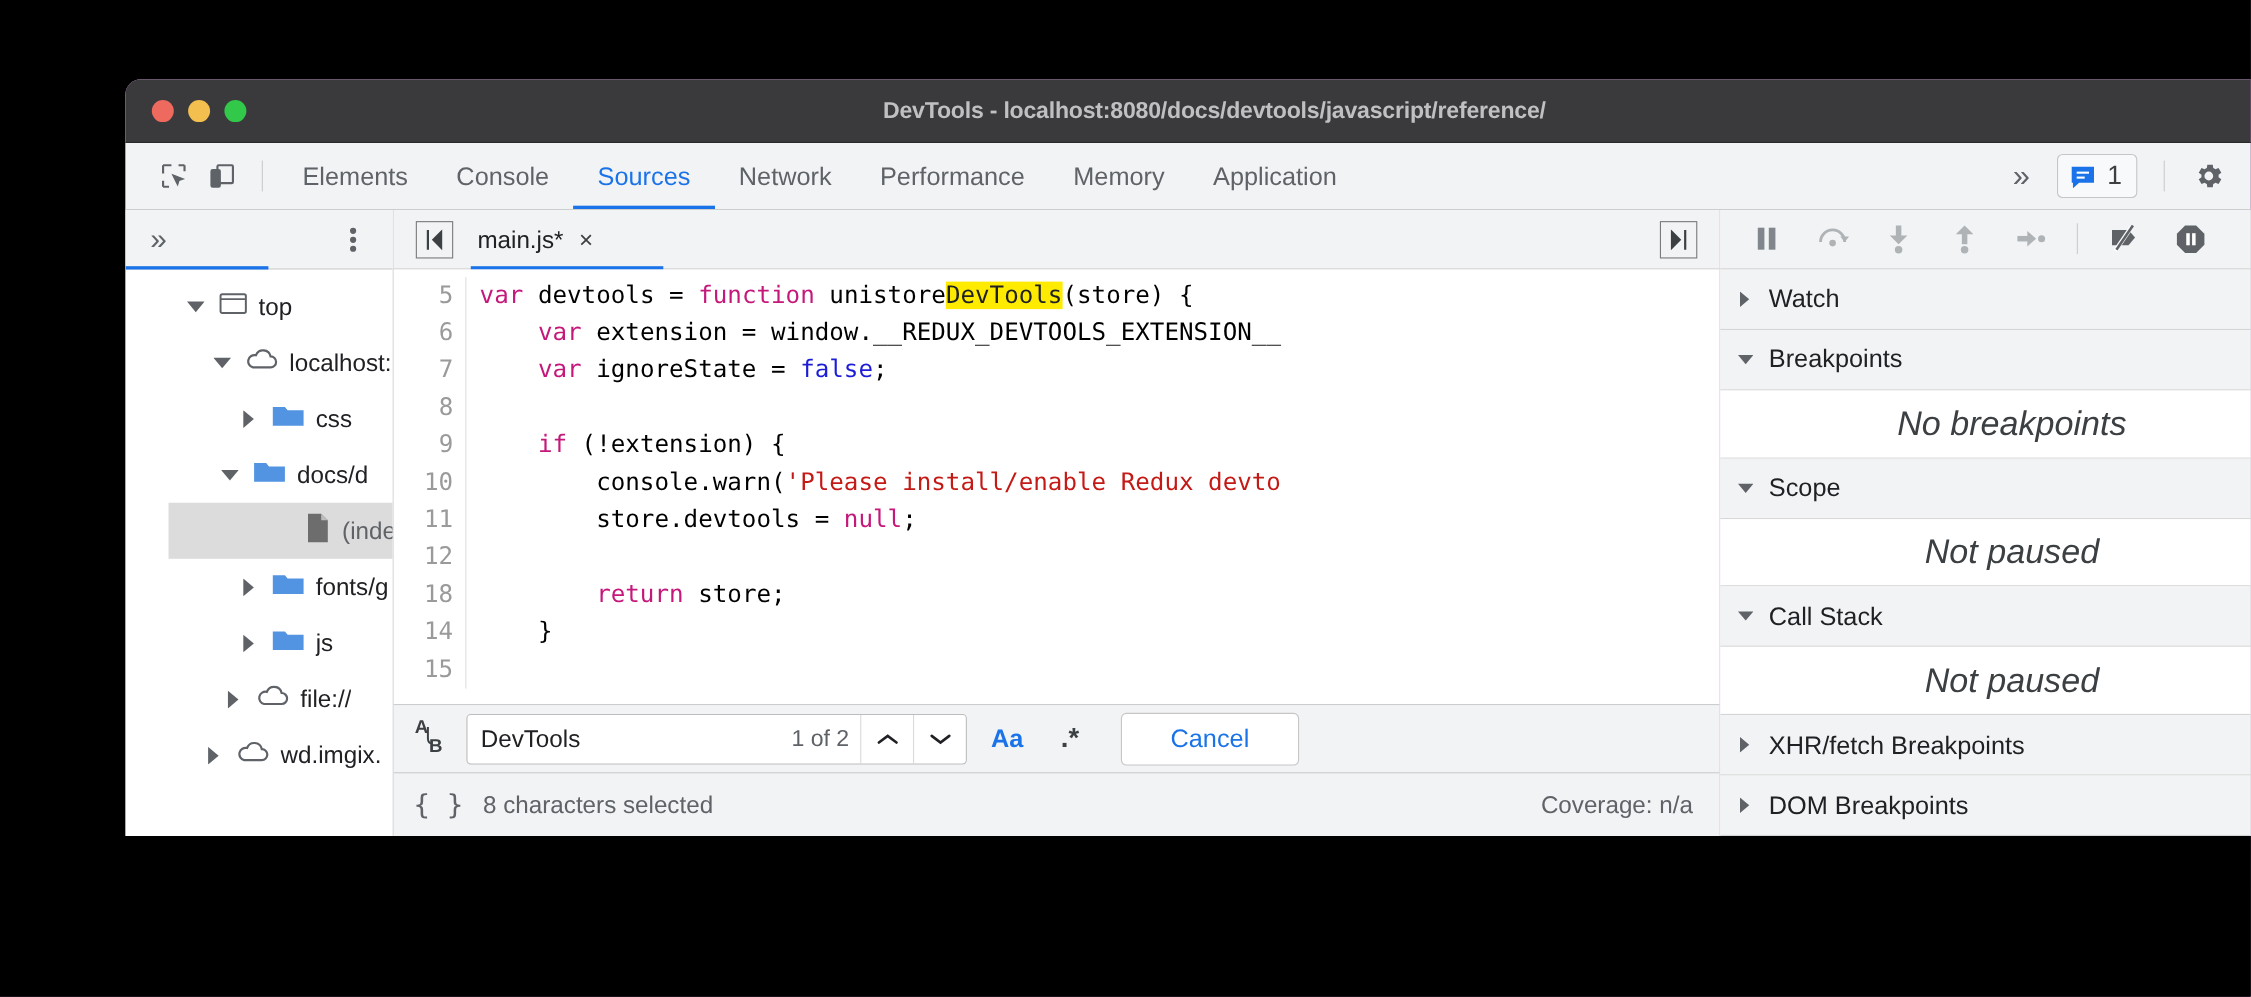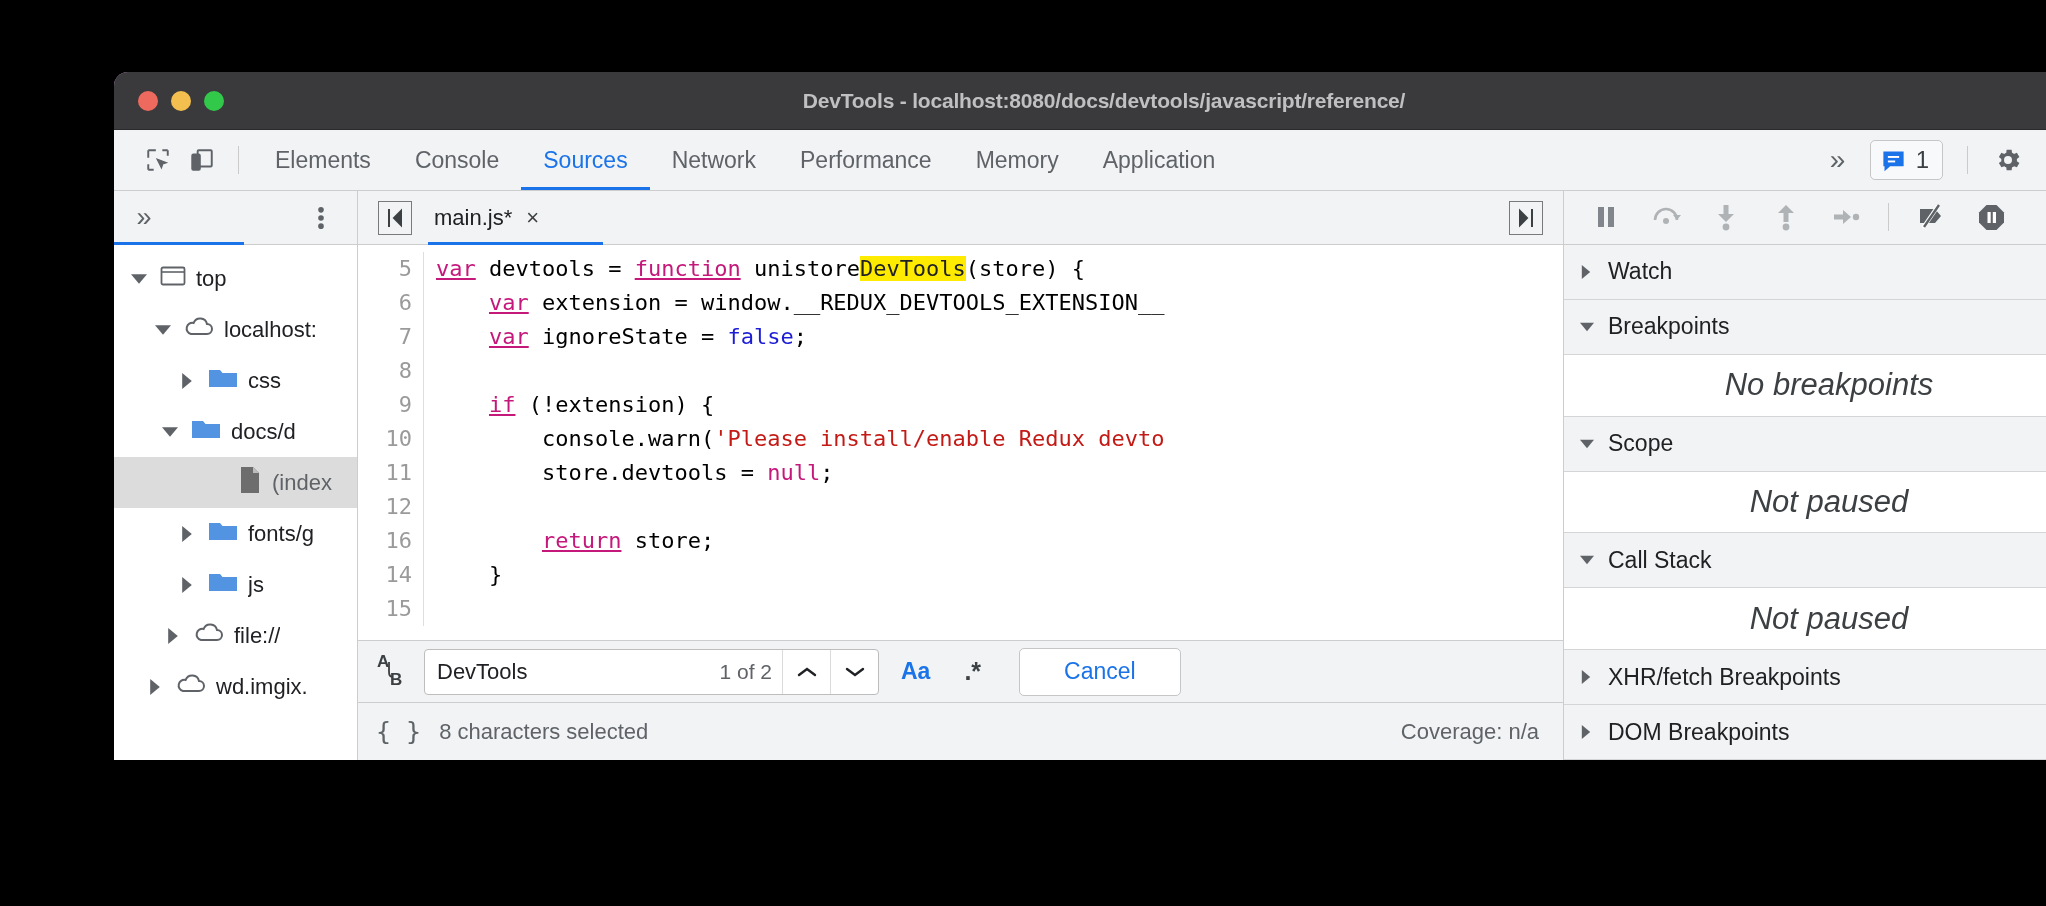--- a/index.html
+++ b/index.html
@@ -119,21 +119,21 @@
     padding: 0 14px 0 8px;
     position: relative;
   }
   #nav-toolbar::after {
     content:""; position:absolute; left:0; bottom:-1px; width:130px; height:3px;
     background:#1a73e8;
   }
   #file-tree {
     flex: 1; overflow: hidden;
     padding-top: 8px;
-    font-size: 22px; color: #202124;
+    font-size: 22px; color: #202124; margin-left: 39px;
   }
   .tree-row {
     display: flex; align-items: center;
     height: 51px;
     white-space: nowrap;
     gap: 10px;
   }
   .tree-row.selected { background: #dcdcdc; }
   .twisty {
     width: 22px; height: 22px; flex: 0 0 auto;
@@ -190,21 +190,21 @@
   #code-inner { display: flex; padding-top: 7px; }
   #gutter {
     width: 66px; flex: 0 0 auto;
     text-align: right;
     padding-right: 11px;
     color: #9a9a9a;
     border-right: 1px solid #dedede;
     user-select: none;
   }
   #code-lines { padding-left: 12px; white-space: pre; flex: 1; }
-  .k  { color: #c5187b; text-decoration: underline; }       
+  .k  { color: #c5187b; }       
   .a  { color: #1d1dd6; }       
   .n  { color: #c5187b; }       
   .s  { color: #c41a16; }       
   .hl { background: #ffeb00; color: #202124; font-weight: 500; }
 
   
   #search-bar {
     height: 62px;
     background: #f1f3f4;
     border-top: 1px solid #cdcdcd;
@@ -538,21 +538,21 @@
           <div id="code-inner">
             <div id="gutter">
               <div>5</div>
               <div>6</div>
               <div>7</div>
               <div>8</div>
               <div>9</div>
               <div>10</div>
               <div>11</div>
               <div>12</div>
-              <div>16</div>
+              <div>18</div>
               <div>14</div>
               <div>15</div>
             </div>
             <div id="code-lines"><div><span class="k">var</span><span> devtools = </span><span class="k">function</span><span> unistore</span><span class="hl">DevTools</span><span>(store) {</span></div><div><span>    </span><span class="k">var</span><span> extension = window.__REDUX_DEVTOOLS_EXTENSION__</span></div><div><span>    </span><span class="k">var</span><span> ignoreState = </span><span class="a">false</span><span>;</span></div><div>&nbsp;</div><div><span>    </span><span class="k">if</span><span> (!extension) {</span></div><div><span>        console.warn(</span><span class="s">'Please install/enable Redux devto</span></div><div><span>        store.devtools = </span><span class="n">null</span><span>;</span></div><div>&nbsp;</div><div><span>        </span><span class="k">return</span><span> store;</span></div><div><span>    }</span></div><div>&nbsp;</div></div>
           </div>
         </div>
 
         <div id="search-bar">
           <span>
             <svg width="34" height="38" viewBox="0 0 34 38">

